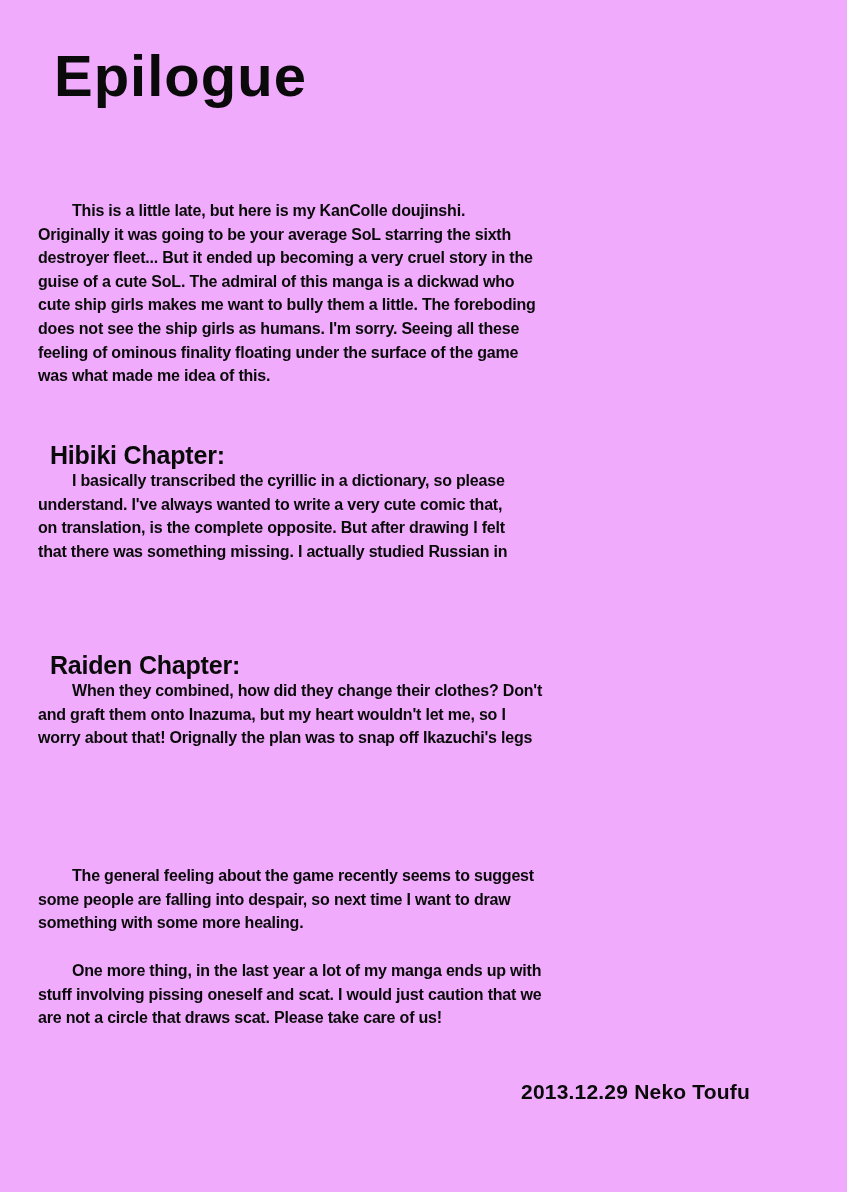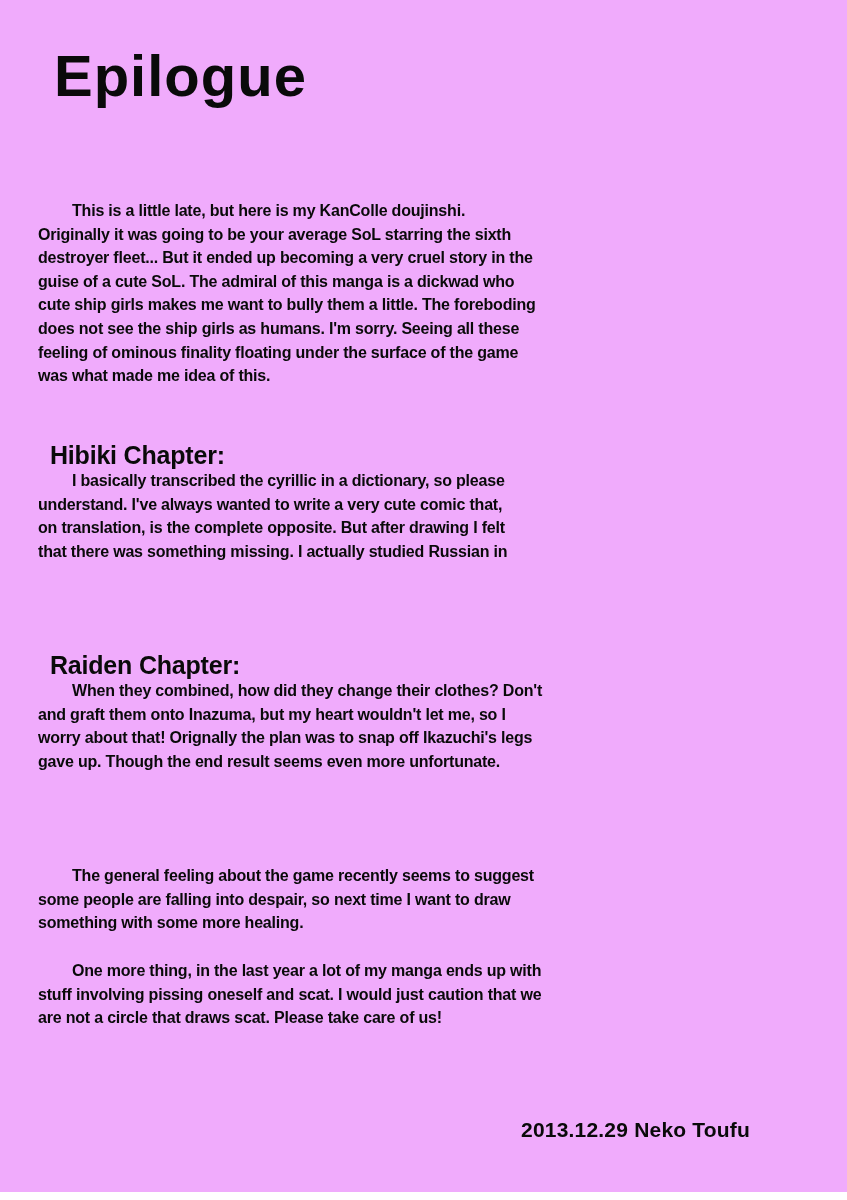--- a/index.html
+++ b/index.html
@@ -48,21 +48,20 @@
     white-space: nowrap;
   }
   .signature {
     position: absolute;
     left: 521px;
     top: 1080px;
     font-size: 21px;
     font-weight: bold;
     letter-spacing: 0.2px;
     white-space: nowrap;
-    margin-top: 38px;
   }
 </style>
 </head>
 <body>
 
 <div class="page">
 
   <div class="title">Epilogue</div>
 
   <div class="para indent-first" style="top: 199px;">
@@ -84,21 +83,20 @@
       <div>on translation, is the complete opposite. But after drawing I felt</div>
       <div>that there was something missing. I actually studied Russian in</div>
     </div>
 
   <div class="heading" style="top: 651px;">Raiden Chapter:</div>
 
   <div class="para indent-first" style="top: 679px;">
       <div>When they combined, how did they change their clothes? Don't</div>
       <div>and graft them onto Inazuma, but my heart wouldn't let me, so I</div>
       <div>worry about that! Orignally the plan was to snap off Ikazuchi's legs</div>
-      <div>gave up. Though the end result seems even more unfortunate.</div>
     </div>
 
   <div class="para indent-first" style="top: 864px;">
       <div>The general feeling about the game recently seems to suggest</div>
       <div>some people are falling into despair, so next time I want to draw</div>
       <div>something with some more healing.</div>
     </div>
 
   <div class="para indent-first" style="top: 959px;">
       <div>One more thing, in the last year a lot of my manga ends up with</div>

